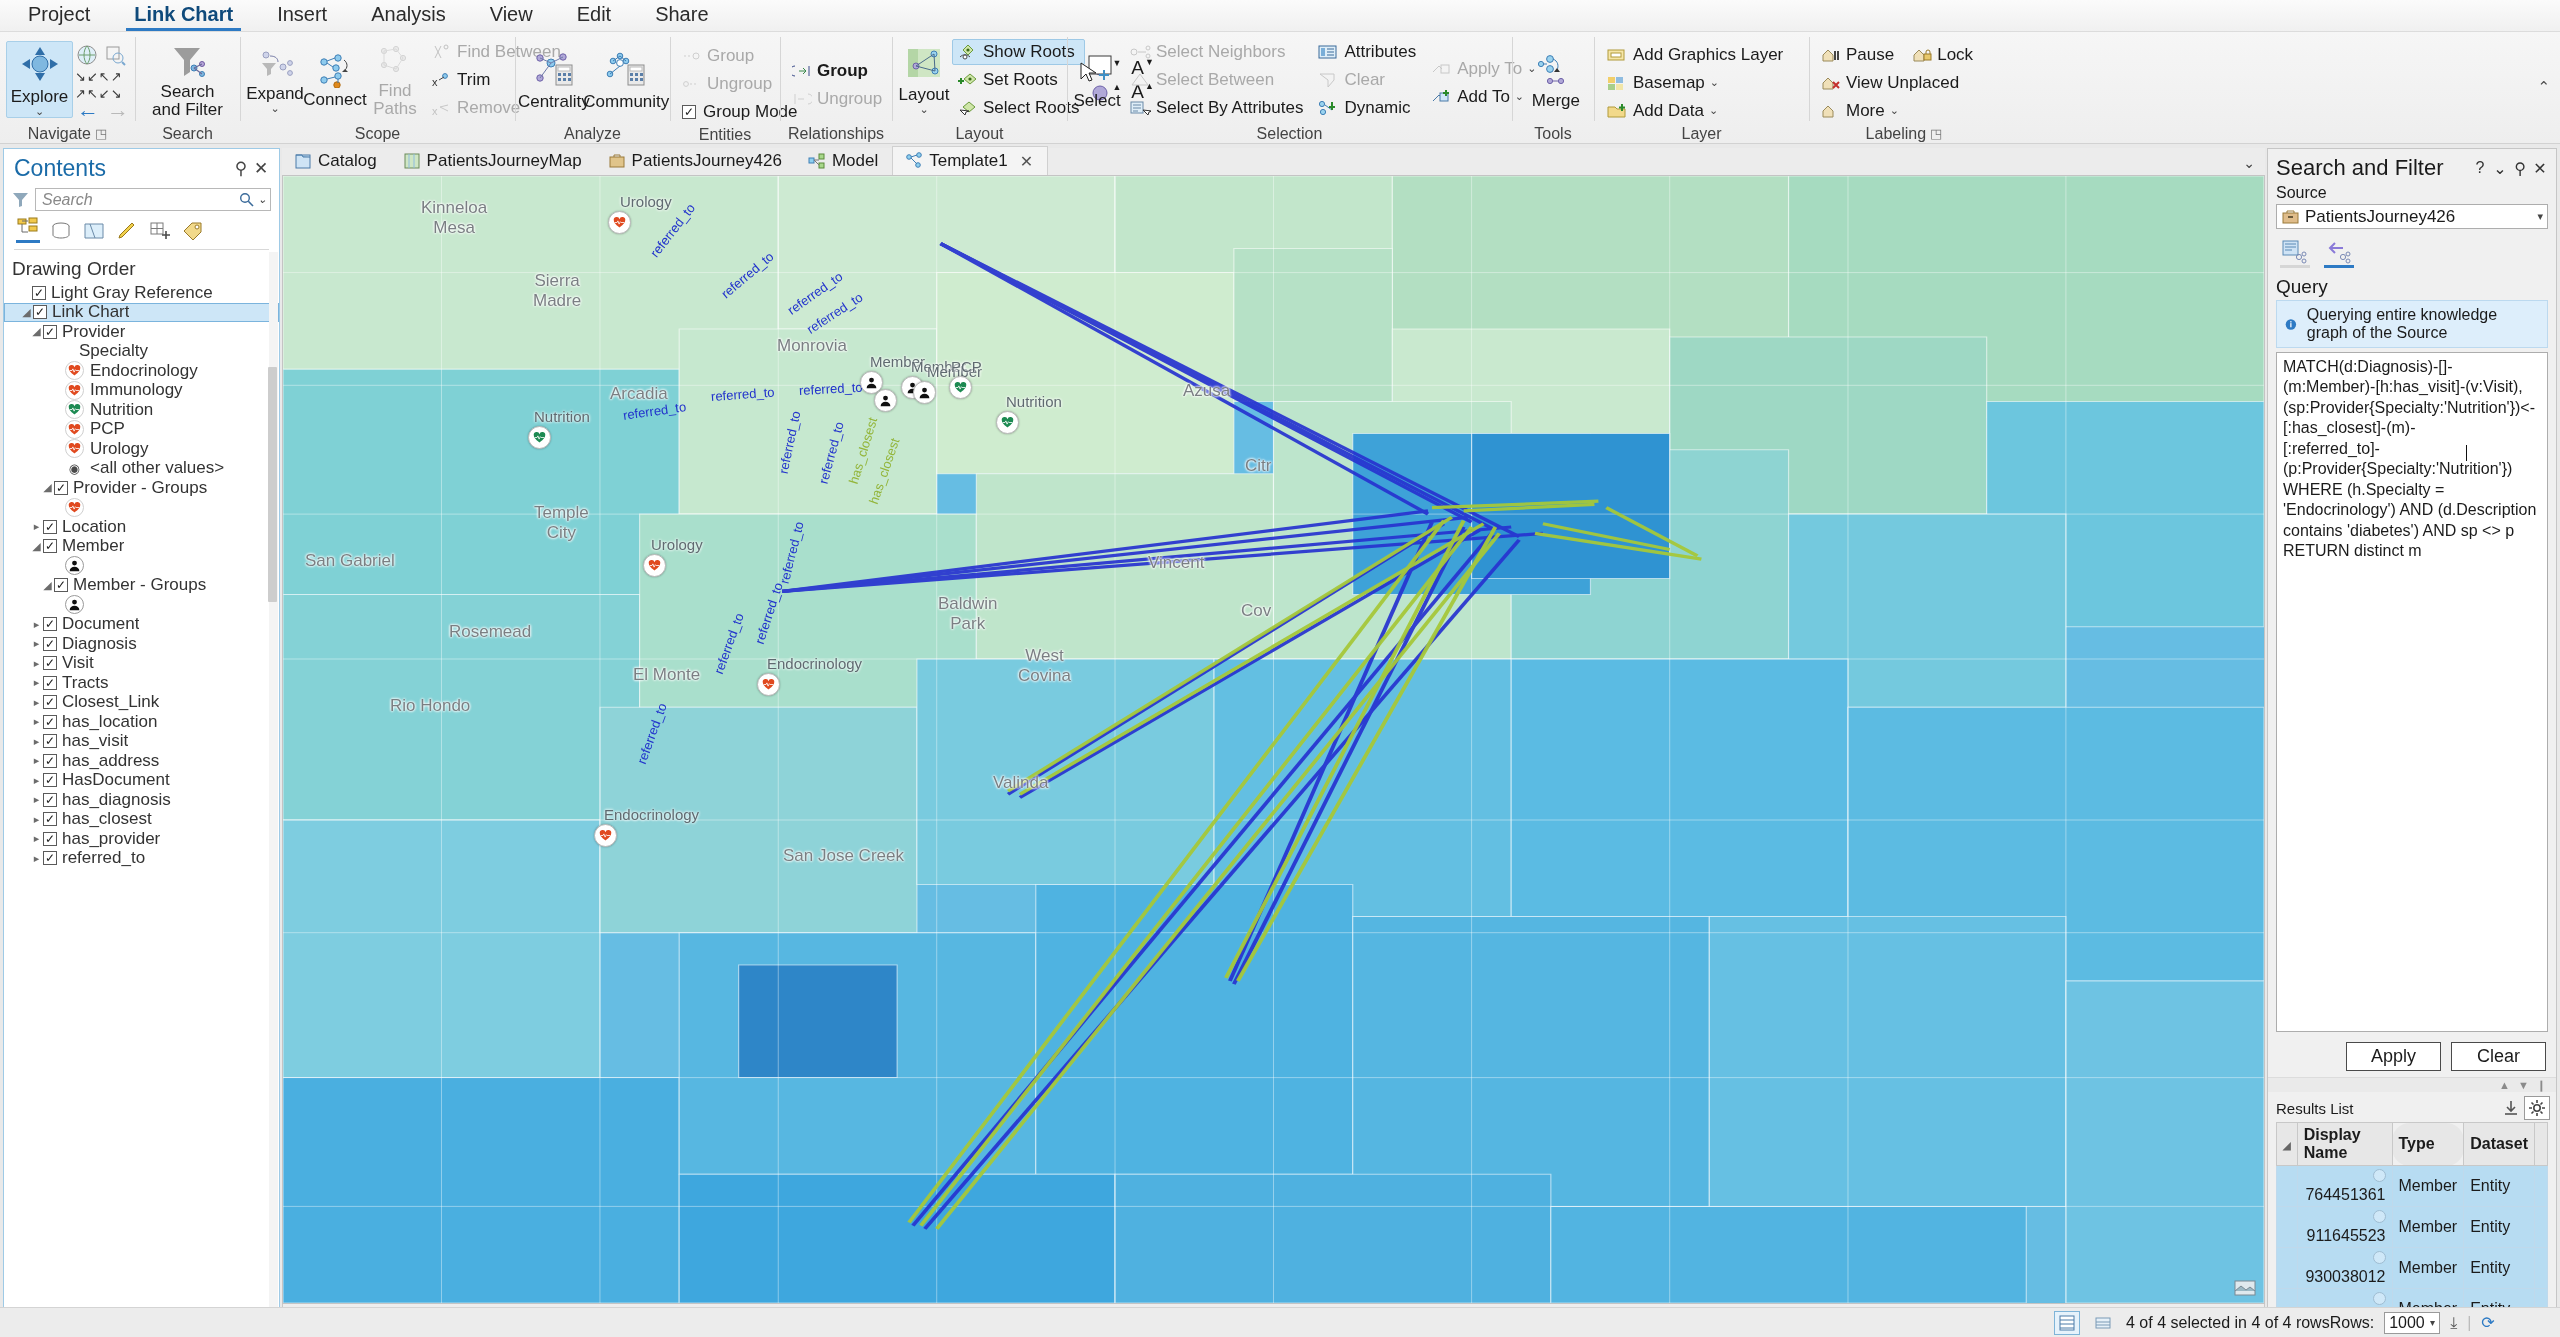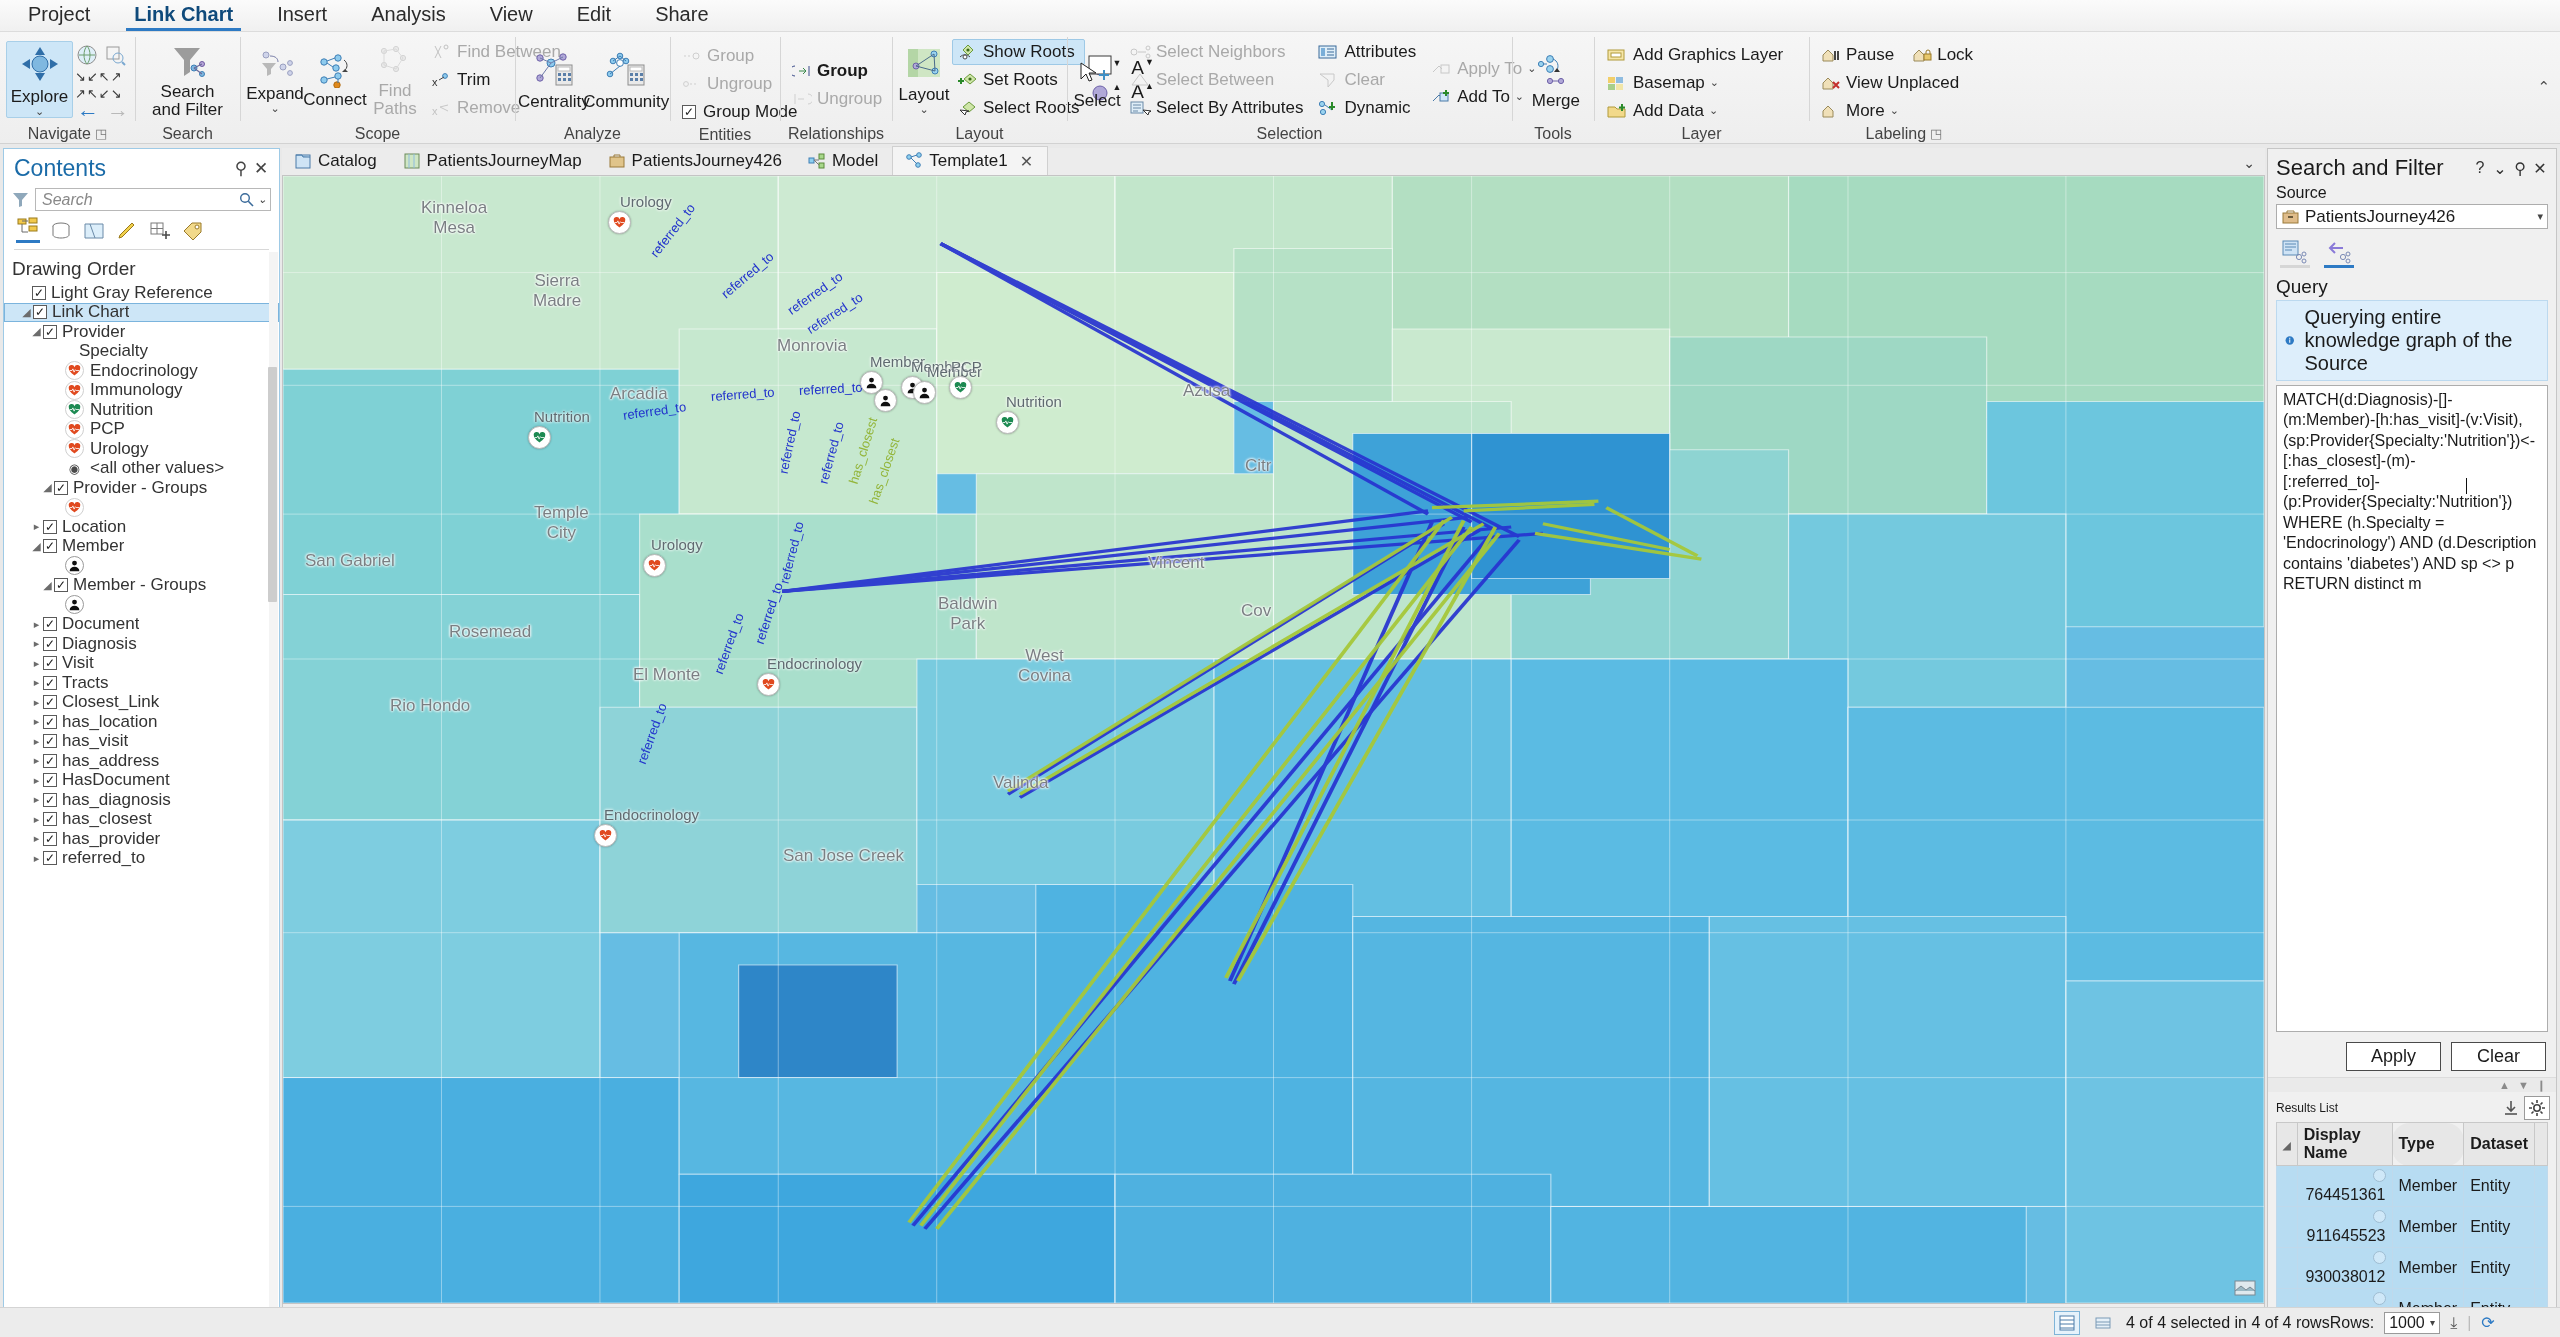--- a/index.html
+++ b/index.html
@@ -126,31 +126,31 @@
   .rp-btn { width:20px; text-align:center; font-size:16px; color:#333; cursor:default;}
   .rp-lbl { font-size:16px; color:#1a1a1a; padding:3px 8px 2px 8px; }
   .rp-combo { margin:0 8px; height:25px; background:#fff; border:1px solid #adadad; display:flex; align-items:center;
               gap:6px; padding:0 4px 0 5px; font-size:17px;}
   .rp-combo .cval { flex:1; overflow:hidden; white-space:nowrap;}
   .rp-tabs { display:flex; gap:14px; padding:9px 0 0 12px; }
   .rp-tabs .t { width:30px; height:30px; display:flex; align-items:center; justify-content:center; cursor:default;}
   .rp-tabs .t.act { border-bottom:3px solid #2d7ac4; }
   .rp-tabs .t.inact { border-bottom:3px solid #d6d6d6; }
   .qinfo { display:flex; align-items:center; gap:10px; background:#ddeefb; border:1px solid #bcd9ef;
-           margin:0 8px; padding:5px 8px; font-size:20px; color:#1b1b1b;}
+           margin:0 8px; padding:5px 8px; font-size:16px; color:#1b1b1b;}
   .qbox { margin:4px 8px 0 8px; background:#fff; border:1px solid #adadad; flex:1; min-height:0;
           padding:4px 6px; font-size:16px; line-height:1.28; color:#1b1b1b; position:relative; white-space:pre-wrap; }
   .caretbar { position:absolute; width:1px; height:16px; background:#111; }
   .qbtns { display:flex; justify-content:flex-end; gap:10px; padding:10px 10px 6px 0; }
   .qbtn { min-width:95px; height:29px; background:#fff; border:1px solid #4a4a4a; font-size:18px;
           display:flex; align-items:center; justify-content:center; cursor:default;}
   .splitbar { height:15px; display:flex; align-items:center; justify-content:flex-end; gap:8px; padding-right:10px;
               color:#8a8a8a; font-size:11px; background:#eaeaea; border-top:1px solid #dcdcdc;}
   .rl-head { display:flex; align-items:center; padding:4px 6px 2px 8px; }
-  .rl-title { font-size:12px; flex:1; }
+  .rl-title { font-size:15px; flex:1; }
   .rl-ic { width:26px; height:24px; border:1px solid transparent; display:flex; align-items:center; justify-content:center; cursor:default;}
   .rl-ic.box { border:1px solid #9a9a9a; background:#fff;}
   table.results { width:calc(100% - 16px); margin:0 8px; border-collapse:collapse; font-size:16px; }
   table.results th {
     background:#e7e7e7; border:1px solid #c8c8c8; font-weight:600; text-align:left; padding:3px 6px; color:#1b1b1b;
   }
   table.results td { border:1px solid #bfd9ec; padding:2px 6px; background:#b7dcf2; color:#1b1b1b;}
   table.results td.num { text-align:right; }
   .radio { width:13px; height:13px; border-radius:50%; border:1px solid #9fbdd2; background:#cfe8f8; display:inline-block;}
 

